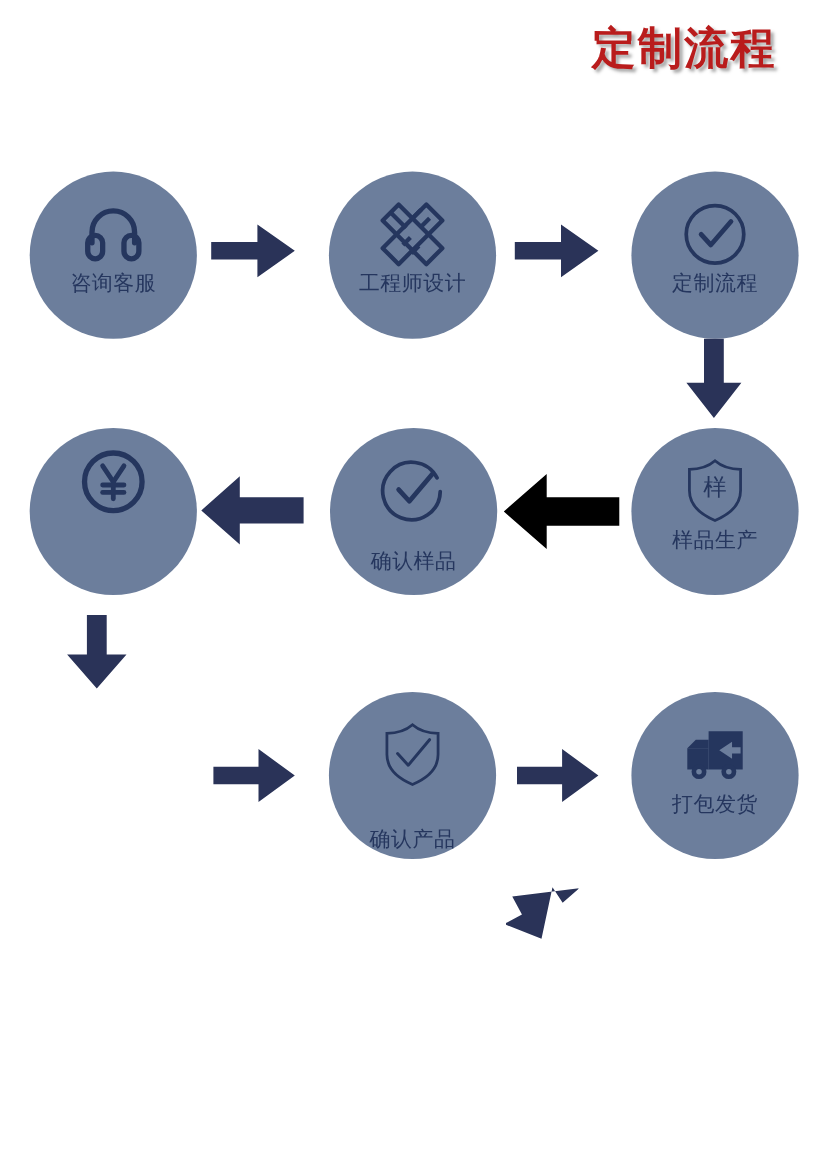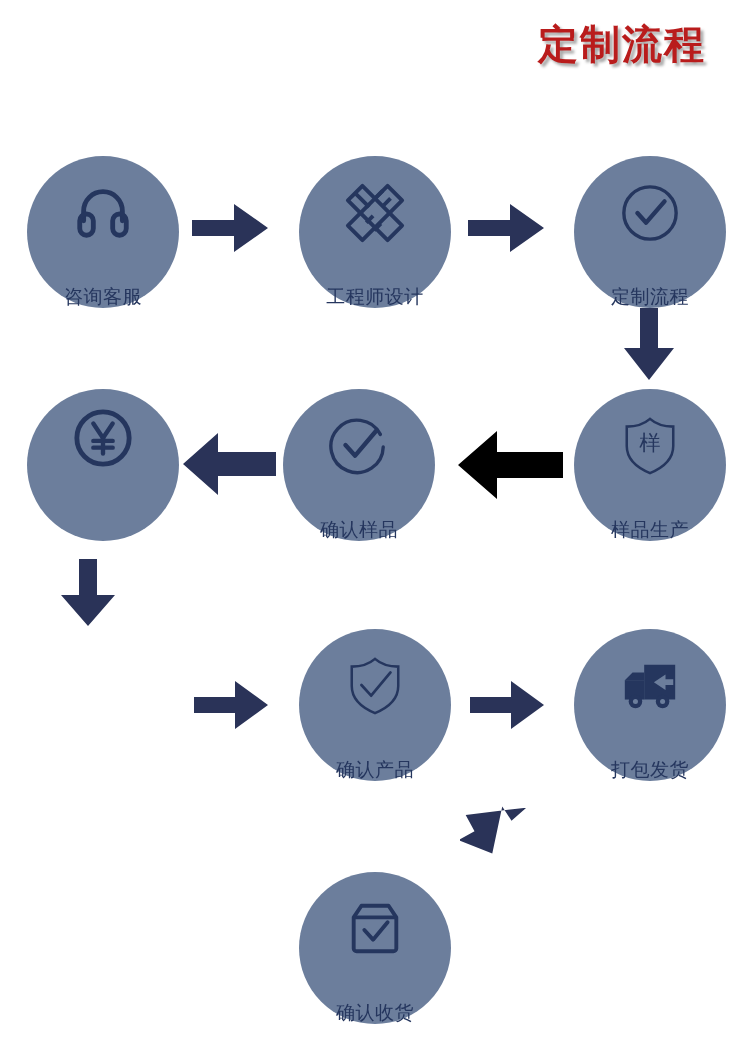--- a/index.html
+++ b/index.html
@@ -42,21 +42,21 @@
   
   .node {
     position: absolute;
     width: 152px;
     height: 152px;
     border-radius: 50%;
     background: #6c7e9c;
     display: flex;
     flex-direction: column;
     align-items: center;
-    justify-content: space-between;
+    justify-content: flex-start;
     box-sizing: border-box;
   }
   .node .icon-wrap {
     margin-top: 26px;
     width: 64px;
     height: 62px;
     display: flex;
     align-items: center;
     justify-content: center;
   }
@@ -74,21 +74,21 @@
     white-space: pre-line;
     letter-spacing: 0.5px;
   }
   .node.two-line .icon-wrap { margin-top: 18px; }
 
   
   #node-0 { left: 27px;  top: 156px; }
   #node-1 { left: 299px; top: 156px; }
   #node-2 { left: 574px; top: 156px; }
   #node-3 { left: 574px; top: 389px; }
-  #node-4 { left: 283px; top: 389px; }
+  #node-4 { left: 300px; top: 389px; gap: 19px; }
   #node-5 { left: 27px;  top: 389px; }
   #node-6 { left: 27px;  top: 629px; }
   #node-7 { left: 299px; top: 629px; gap: 32px; }
   #node-8 { left: 574px; top: 629px; }
   #node-9 { left: 299px; top: 872px; }
 
   
   .arrow {
     position: absolute;
   }
@@ -260,24 +260,14 @@
     </span>
     <span class="node-label">打包发货</span>
   </div>
 
   <div class="arrow" id="arrow-8">
     <svg width="66" height="62" viewBox="0 0 66 62">
       <path d="M62 6 L50 22 L38 10 V58 L2 52 L16 40 L4 26 Z" fill="#2a3358" transform="rotate(12 33 31)"></path>
     </svg>
   </div>
 
-  <div class="node" id="node-9">
-    <span class="icon-wrap">
-      <svg viewBox="0 0 64 64">
-        <path d="M10 20 L18 8 H46 L54 20 V52 a3 3 0 0 1 -3 3 H13 a3 3 0 0 1 -3 -3 Z" fill="none" stroke="#25365e" stroke-width="4" stroke-linejoin="round"></path>
-        <path d="M10 20 H54" fill="none" stroke="#25365e" stroke-width="4"></path>
-        <path d="M21 33 L30 43 L45 25" fill="none" stroke="#25365e" stroke-width="4" stroke-linecap="round" stroke-linejoin="round"></path>
-      </svg>
-    </span>
-    <span class="node-label">确认收货</span>
-  </div>
 
 </div>
 
 </body></html>

